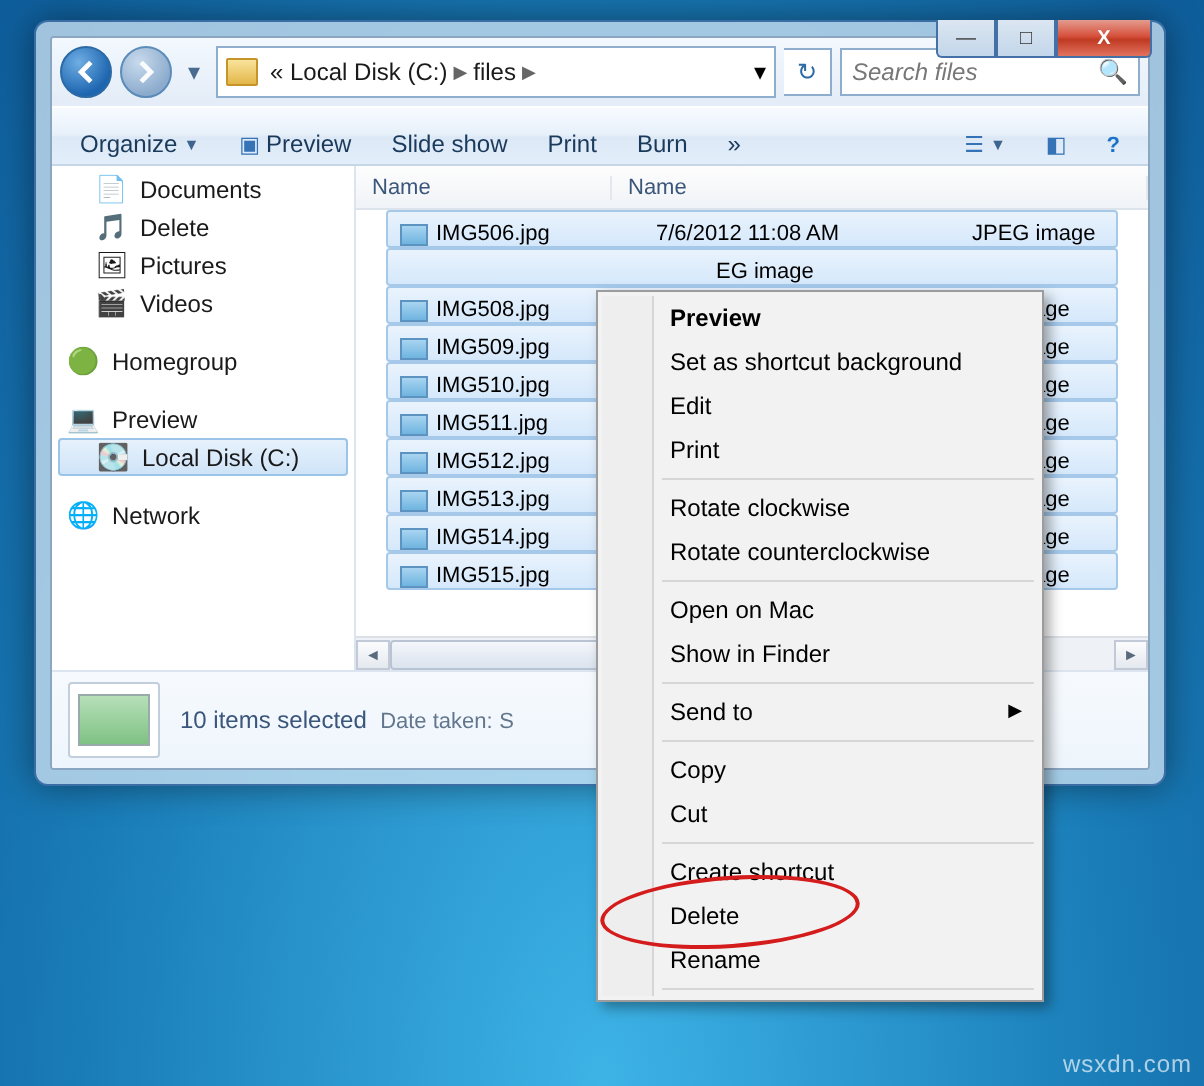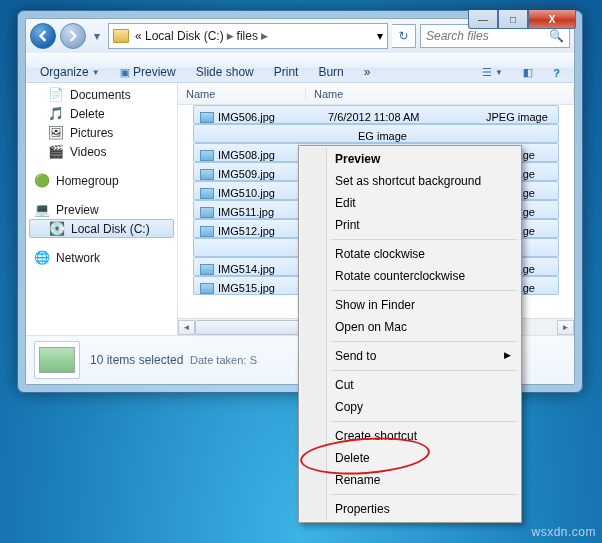--- a/index.html
+++ b/index.html
@@ -390,20 +390,24 @@
             </div>
             <div class="row">
               <div class="cell c-name">
                 <span class="thumb"></span>
                 <span>IMG512.jpg</span>
               </div>
               <div class="cell c-date"></div>
               <div class="cell c-type">EG image</div>
             </div>
             <div class="row">
+              <div class="cell c-name">
+                <span class="thumb"></span>
+                <span>IMG513.jpg</span>
+              </div>
               <div class="cell c-date"></div>
               <div class="cell c-type">EG image</div>
             </div>
             <div class="row">
               <div class="cell c-name">
                 <span class="thumb"></span>
                 <span>IMG514.jpg</span>
               </div>
               <div class="cell c-date"></div>
               <div class="cell c-type">EG image</div>
@@ -446,30 +450,29 @@
 <div class="ctx" id="ctx">
   <div class="gutter"></div>
 <div class="mi bold">Preview</div>
     <div class="mi">Set as shortcut background</div>
     <div class="mi">Edit</div>
     <div class="mi">Print</div>
     <div class="sep"></div>
     <div class="mi">Rotate clockwise</div>
     <div class="mi">Rotate counterclockwise</div>
     <div class="sep"></div>
+    <div class="mi">Open on Mac</div>
     <div class="mi">Show in Finder</div>
-    <div class="mi">Open on Mac</div>
     <div class="sep"></div>
     <div class="mi">Send to<span class="arrow">▶</span></div>
     <div class="sep"></div>
+    <div class="mi">Copy</div>
     <div class="mi">Cut</div>
-    <div class="mi">Copy</div>
     <div class="sep"></div>
     <div class="mi">Create shortcut</div>
     <div class="mi">Delete</div>
     <div class="mi">Rename</div>
     <div class="sep"></div>
-    <div class="mi">Properties</div>
   </div>
 
 <div class="ellipse"></div>
 
 <div class="wm">wsxdn.com</div>
 
 </body></html>

